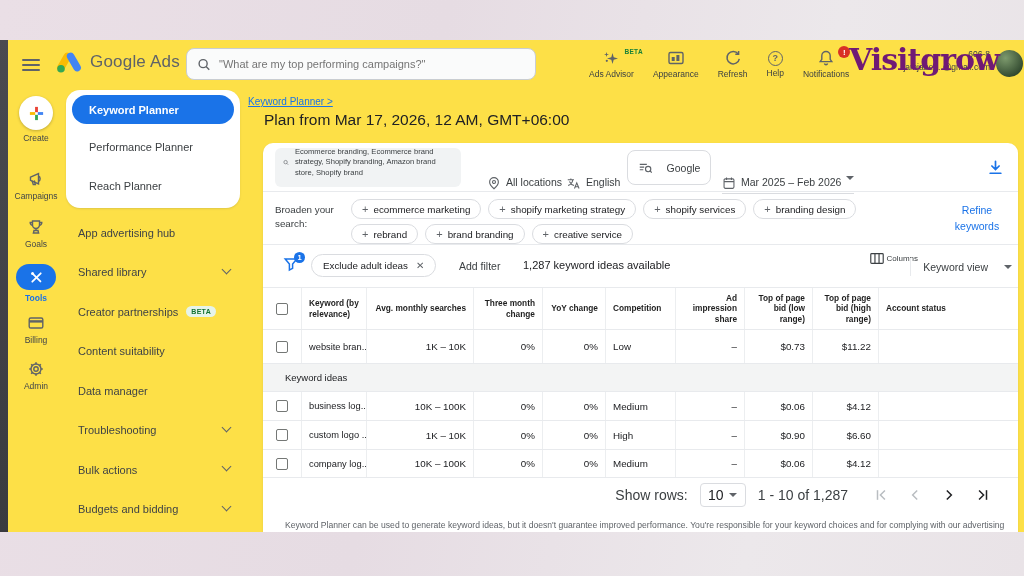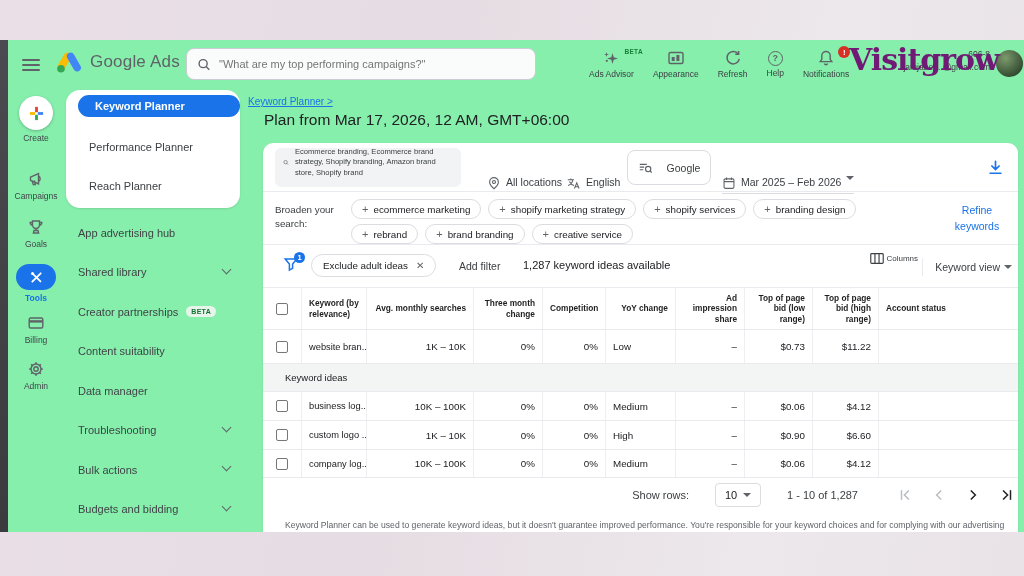--- a/index.html
+++ b/index.html
@@ -5,21 +5,21 @@
   * { margin:0; padding:0; box-sizing:border-box; }
   html,body { width:1024px; height:576px; overflow:hidden; }
   body {
     font-family:"Liberation Sans", sans-serif;
     background:linear-gradient(100deg,#eadfe6 0%,#e6dce3 40%,#ece8eb 75%,#e9e3e7 100%);
     position:relative; color:#202124;
   }
   .edge-strip { position:absolute; left:0; top:40px; width:8px; height:492px;
     background:linear-gradient(#4a4a50,#3a3a3f); }
   .app { position:absolute; left:8px; top:40px; width:1016px; height:492px;
-    background:#86efac; overflow:hidden; }
+    background:#fde047; overflow:hidden; }
 
   
   .topbar { position:absolute; left:0; top:0; width:100%; height:48px; display:flex; align-items:center; }
   .hamburger { position:absolute; left:14px; top:16px; width:18px; cursor:pointer; }
   .hamburger span { display:block; height:2px; background:#5f6368; margin:3px 0; border-radius:1px; }
   .logo { position:absolute; left:48px; top:10px; display:flex; align-items:center; gap:8px; }
   .logo-text { font-size:17px; color:#5f6368; letter-spacing:.2px; }
   .searchbar { position:absolute; left:178px; top:8px; width:350px; height:32px;
     background:#fafbfb; border:1px solid #c9cdd1; border-radius:8px;
     display:flex; align-items:center; padding:0 10px; gap:8px; }
@@ -46,21 +46,21 @@
   .create-circle { width:34px; height:34px; border-radius:50%; background:#fff;
     box-shadow:0 1px 3px rgba(0,0,0,.25); display:flex; align-items:center; justify-content:center; }
   .tools-pill { width:40px; height:26px; border-radius:13px; background:#1a73e8;
     display:flex; align-items:center; justify-content:center; }
   .rail-label-active { color:#1a73e8; font-weight:bold; }
 
   
   .subnav { position:absolute; left:56px; top:48px; width:184px; bottom:0; }
   .planner-card { position:absolute; left:2px; top:2px; width:174px; height:118px;
     background:#fff; border-radius:14px; box-shadow:0 1px 2px rgba(60,64,67,.15); }
-  .planner-pill { position:absolute; left:12px; top:5px; width:162px; height:22px; border-radius:15px;
+  .planner-pill { position:absolute; left:6px; top:5px; width:162px; height:29px; border-radius:15px;
     background:#1a73e8; color:#fff; font-size:11px; font-weight:bold;
     display:flex; align-items:center; padding-left:17px; cursor:pointer; }
   .plan-item { position:absolute; left:23px; font-size:11px; color:#3c4043; cursor:pointer; }
   .subnav-list { position:absolute; left:0; top:125px; width:100%; }
   .subnav-item { height:39.5px; display:flex; align-items:center; padding:0 16px 0 14px;
     font-size:11px; color:#3f4346; cursor:pointer; position:relative; }
   .chev { width:7px; height:7px; border-right:1.6px solid #5f6368; border-bottom:1.6px solid #5f6368;
     transform:rotate(45deg); position:absolute; right:18px; top:13px; }
   .beta-pill { margin-left:8px; font-size:7px; font-weight:bold; color:#137333;
     background:#e6f4ea; border-radius:7px; padding:2px 5px; letter-spacing:.3px; }
@@ -98,21 +98,21 @@
   .funnel-wrap { position:absolute; left:20px; top:11px; cursor:pointer; }
   .funnel-badge { position:absolute; top:-4px; right:-6px; width:11px; height:11px; border-radius:50%;
     background:#1a73e8; color:#fff; font-size:7.5px; font-weight:bold; display:flex; align-items:center; justify-content:center; }
   .filter-chip { position:absolute; left:48px; top:9px; height:23px; border:1px solid #dadce0; border-radius:12px;
     display:flex; align-items:center; gap:8px; padding:0 11px; font-size:9.8px; color:#202124; cursor:pointer; }
   .filter-chip .x { color:#5f6368; font-size:10px; cursor:pointer; }
   .add-filter { position:absolute; left:196px; top:15px; font-size:10.5px; color:#3c4043; cursor:pointer; }
   .idea-count { position:absolute; left:260px; top:14px; font-size:11px; color:#202124; }
   .columns-ctl { position:absolute; right:100px; top:6px; display:flex; flex-direction:row; align-items:center;
     gap:1px; font-size:8px; color:#3c4043; cursor:pointer; }
-  .view-ctl { position:absolute; right:6px; top:13px; display:flex; align-items:center; gap:4px;
+  .view-ctl { position:absolute; right:6px; top:13px; display:flex; align-items:center; gap:16px;
     font-size:10.5px; color:#3c4043; border-left:1px solid #e8eaed; padding-left:12px; height:18px; cursor:pointer; }
   .caret { width:0; height:0; border-left:4px solid transparent; border-right:4px solid transparent;
     border-top:4.5px solid #5f6368; }
 
   .grid { display:grid; grid-template-columns:39px 65px 107px 69px 63px 70px 69px 68px 66px 1fr; }
   .thead { position:absolute; left:0; top:144px; width:100%; height:43px;
     border-top:1px solid #e8eaed; border-bottom:1px solid #e8eaed; }
   .c { border-right:1px solid #eceef0; display:flex; align-items:center; padding:0 7px; overflow:hidden; }
   .c:last-child { border-right:none; }
   .hd { font-size:8.3px; font-weight:bold; color:#1f1f1f; line-height:1.25; }
@@ -120,22 +120,22 @@
   .l { justify-content:flex-start; text-align:left; }
   .ck { justify-content:center; padding:0; }
   .checkbox { width:12px; height:12px; border:1.5px solid #747775; border-radius:2px; background:#fff; cursor:pointer; }
   .trow { position:absolute; left:0; width:100%; border-bottom:1px solid #e8eaed; font-size:9.8px; color:#202124; }
   .kwcell { font-size:9.3px; white-space:nowrap; }
   .section-row { position:absolute; left:0; top:221px; width:100%; height:28px; background:#f3f4f4;
     border-bottom:1px solid #e8eaed; display:flex; align-items:center; padding-left:22px;
     font-size:9.5px; color:#202124; }
 
   .pagination { position:absolute; left:0; top:335px; width:100%; height:34px;
-    display:flex; align-items:center; justify-content:flex-end; gap:26px; padding-right:4px;
-    font-size:11px; color:#3c4043; }
+    display:flex; align-items:center; justify-content:flex-end; gap:12px; padding-right:28px;
+    font-size:14px; color:#3c4043; }
   .rows-select { width:46px; height:24px; border:1px solid #dadce0; border-radius:4px;
     display:flex; align-items:center; justify-content:center; gap:6px; cursor:pointer; color:#202124; }
   .pg-icons { display:flex; align-items:center; gap:20px; margin-left:14px; }
   .pg-btn { cursor:pointer; display:flex; }
   .footer-note { position:absolute; left:22px; top:377px; width:730px; font-size:8.6px; color:#5f6368;
     white-space:nowrap; overflow:hidden; }
 
   .watermark { position:absolute; left:849px; top:42px; font-family:"DejaVu Serif", serif;
     font-weight:bold; font-size:30px; color:#701a75; letter-spacing:-1px; z-index:60; pointer-events:none; }
   svg { display:block; }
@@ -431,22 +431,22 @@
         </div>
       </div>
 
       <div class="thead grid">
         <div class="c ck">
             <span class="checkbox"></span>
           </div>
         <div class="c hd l">Keyword (by relevance)</div>
         <div class="c hd r">Avg. monthly searches</div>
         <div class="c hd r">Three month change</div>
+        <div class="c hd r">YoY change</div>
         <div class="c hd l">Competition</div>
-        <div class="c hd r">YoY change</div>
         <div class="c hd r">Ad impression share</div>
         <div class="c hd r">Top of page bid (low range)</div>
         <div class="c hd r">Top of page bid (high range)</div>
         <div class="c hd l">Account status</div>
       </div>
 
       <div class="trow grid" style="top:187px; height:34px">
         <div class="c ck">
             <span class="checkbox"></span>
           </div>

